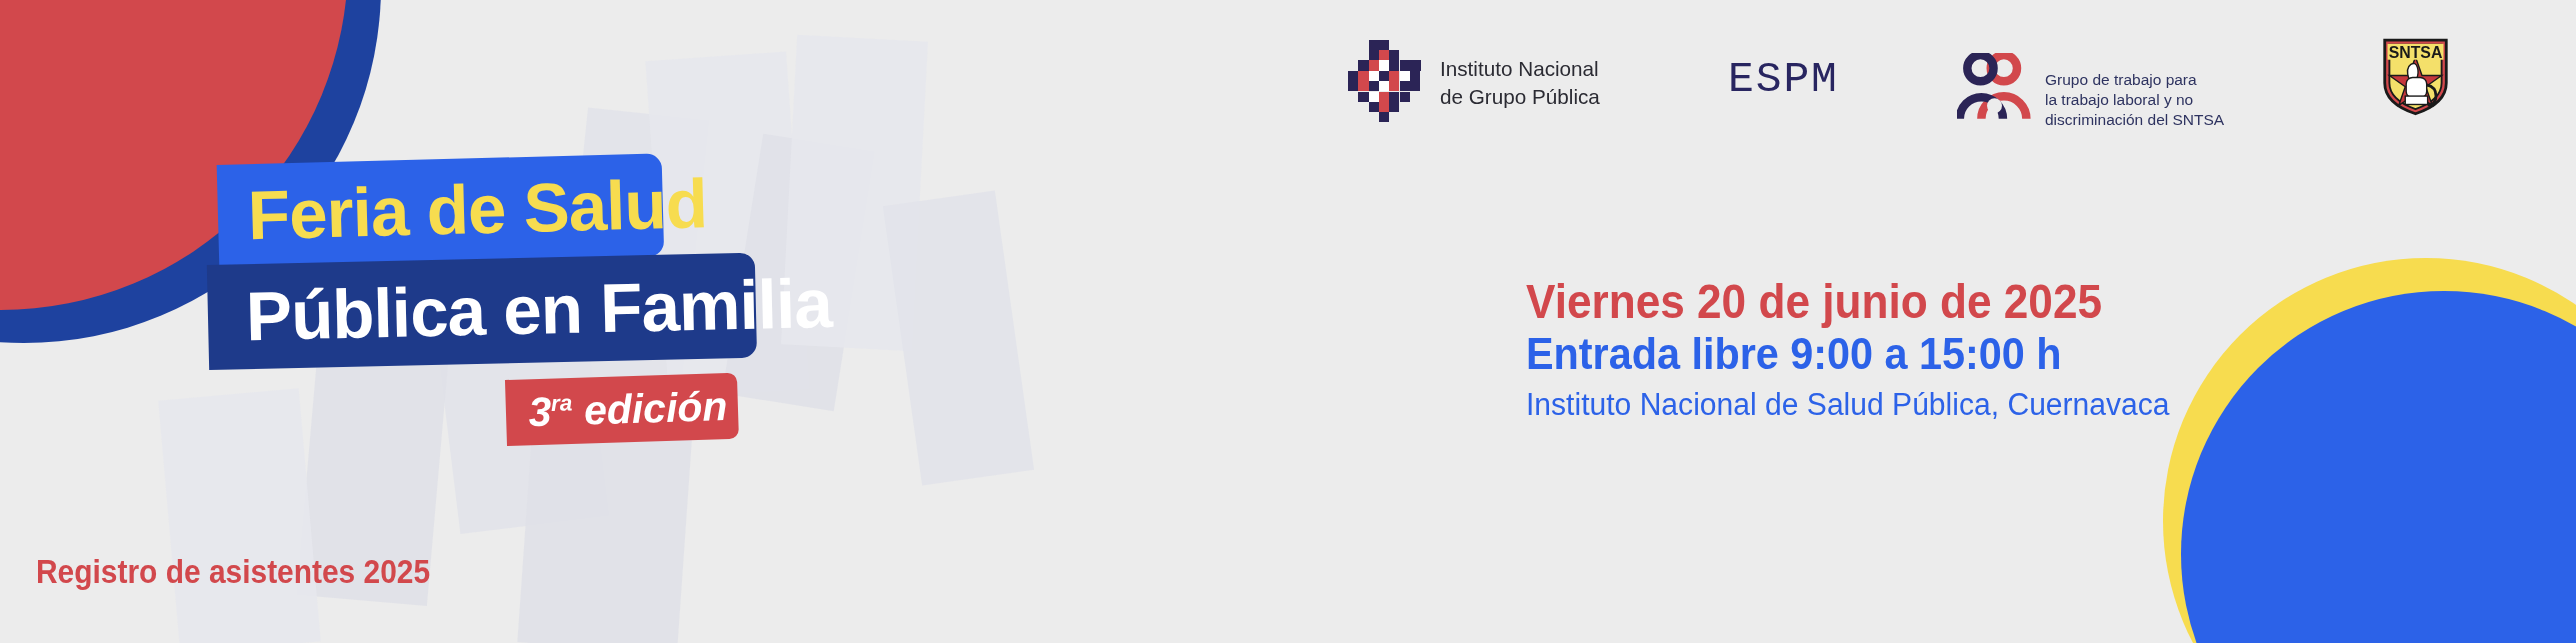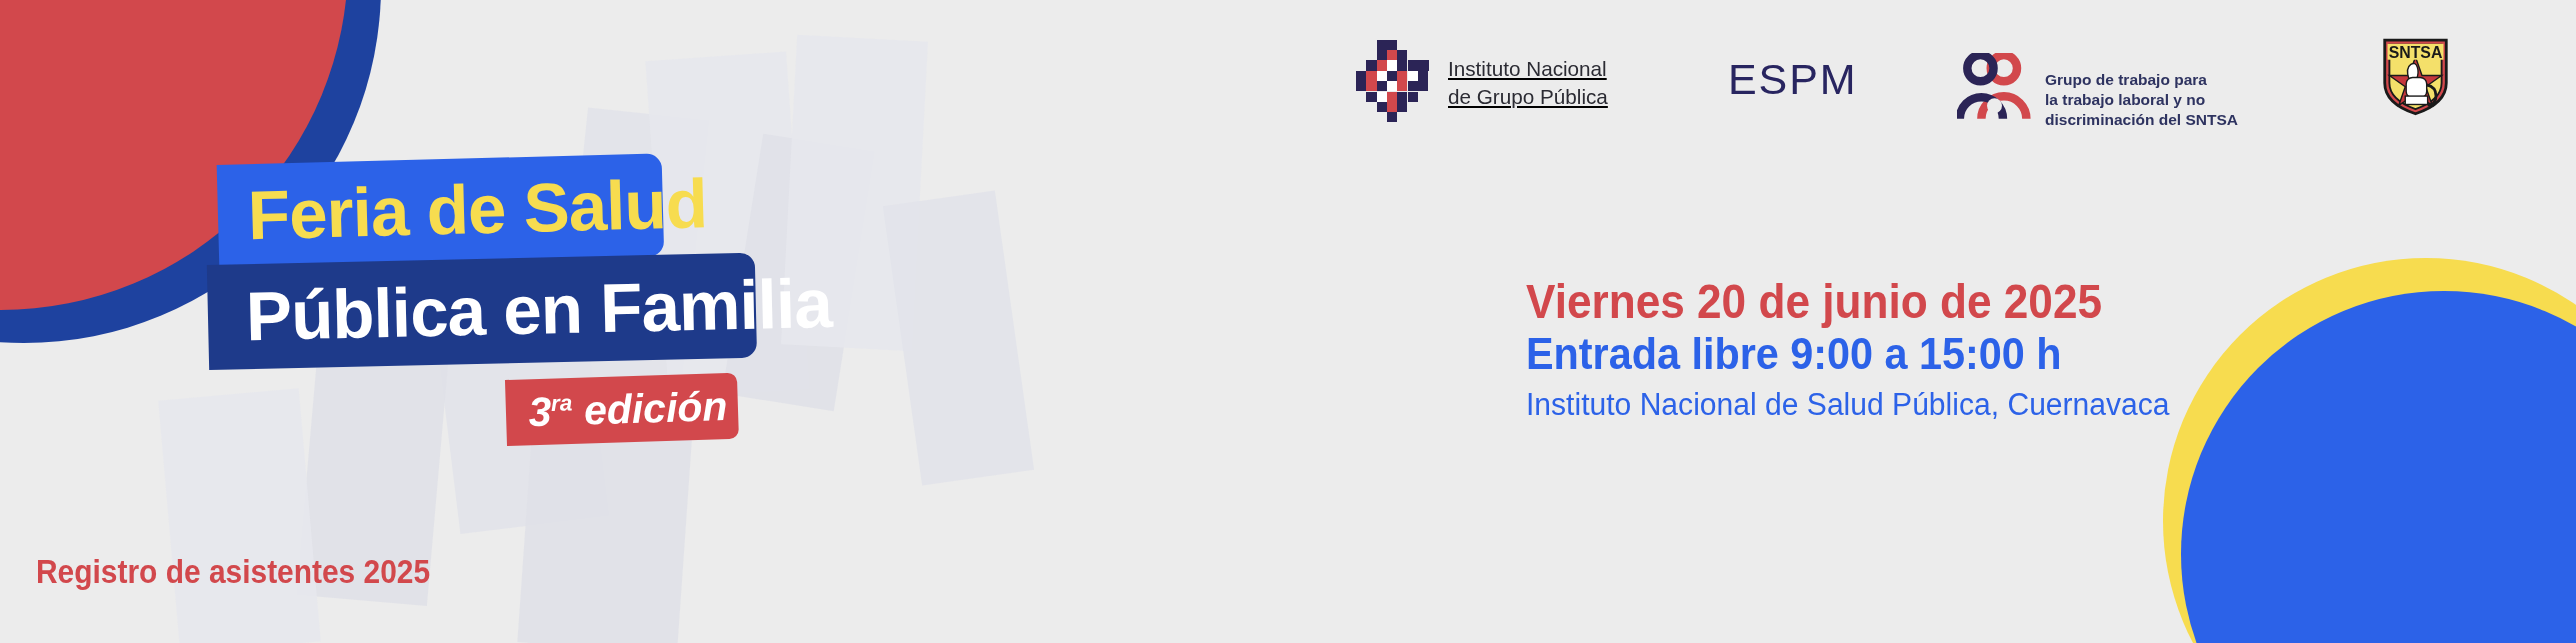--- a/index.html
+++ b/index.html
@@ -118,49 +118,49 @@
 
   
   .logos {
     position:absolute;
     left:1348px; top:34px;
     width:1183px; height:103px;
   }
   .logo-group { position:absolute; display:flex; align-items:center; }
 
   
-  .insp-group { left:8px; top:5.6px;text-decoration:underline; }
+  .insp-group { left:0px; top:5.6px; }
   .insp-mark {
     position:relative;
     width:77px; height:86px;
     margin-right:15px;
   }
   .px { position:absolute; }
   .insp-text {
     font-size:20.7px; color:#2B2B33; line-height:1.35;
     font-family:"Liberation Sans", sans-serif;
     white-space:nowrap;
   }
 
   
   .espm-group { left:380px; top:20.7px; }
   .espm-text {
-    font-family:Liberation Sans, sans-serif;
+    font-family:Liberation Mono, monospace;
     font-size:43px; color:#282560; letter-spacing:1.9px;
   }
 
   
   .grupo-group { left:609px; top:7.5px; }
   .grupo-mark {
     position:relative;
     width:75px; height:66px;
     margin-right:13px;
   }
   .grupo-text {
-    font-size:15.5px; font-weight:bold; color:#2E3360;
+    font-size:15.5px; font-weight:normal; color:#2E3360;
     line-height:1.32; white-space:nowrap;margin-top:28px;
   }
 
   
   .sntsa-group { left:1033px; top:1.9px; }
   .sntsa-mark { position:relative; width:69px; height:81px;text-decoration:underline; }
 
   
   .info { position:absolute; left:1526px; top:276px; width:939px; }
   .info-line { white-space:nowrap; }

